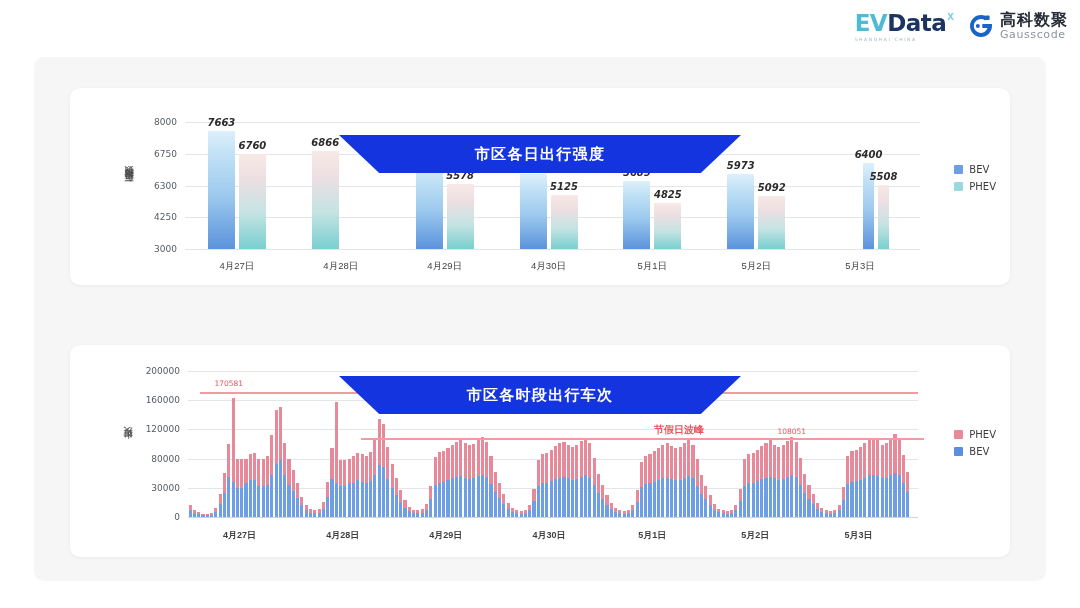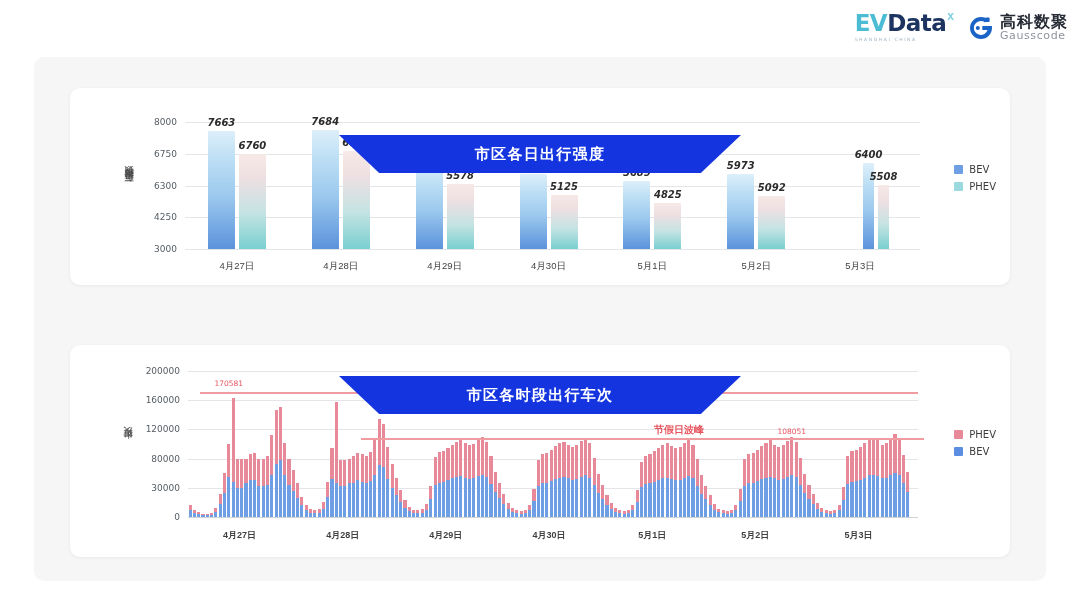--- a/index.html
+++ b/index.html
@@ -8,21 +8,21 @@
     width: 1080px; height: 608px;
     background: #ffffff;
     font-family: "Liberation Sans", "DejaVu Sans", sans-serif;
     overflow: hidden;
   }
   .page { position: relative; width: 1080px; height: 608px; background: #ffffff; }
 
   
   .logo-bar {
     position: absolute; top: 12px; right: 12px;
-    display: flex; align-items: flex-end; gap: 14px;
+    display: flex; align-items: flex-start; gap: 14px;
   }
   .evdata { display: flex; flex-direction: column; align-items: flex-start; }
   .evdata-row { display: flex; align-items: flex-start; line-height: 1; }
   .ev-ev {
     font-size: 23px; font-weight: bold; letter-spacing: -0.5px;
     color: #4bbcd4;
     font-family: "DejaVu Sans", sans-serif;
   }
   .ev-data {
     font-size: 23px; font-weight: bold; letter-spacing: -0.5px;
@@ -178,23 +178,20 @@
           <div class="grp" style="left: 137.929px; top: 34px; height: 127px; width: 58px; bottom: auto; align-items: flex-end; position: absolute; display: flex;">
             <div class="bar bev" style="height: 118.44px;">
               <div class="bar-label">7663</div>
             </div>
             <div class="bar phev" style="height: 95.504px;">
               <div class="bar-label">6760</div>
             </div>
           </div>
           <div class="xtick" style="left: 166.929px; top: 172px;">4月27日</div>
           <div class="grp" style="left: 241.786px; top: 34px; height: 127px; width: 58px; bottom: auto; align-items: flex-end; position: absolute; display: flex;">
-            <div class="bar bev" style="height: 118.974px;">
-              <div class="bar-label">7684</div>
-            </div>
             <div class="bar phev" style="height: 98.1964px;">
               <div class="bar-label">6866</div>
             </div>
           </div>
           <div class="xtick" style="left: 270.786px; top: 172px;">4月28日</div>
           <div class="grp" style="left: 345.643px; top: 34px; height: 127px; width: 58px; bottom: auto; align-items: flex-end; position: absolute; display: flex;">
             <div class="bar bev" style="height: 86.0552px;">
               <div class="bar-label">6388</div>
             </div>
             <div class="bar phev" style="height: 65.4812px;">

